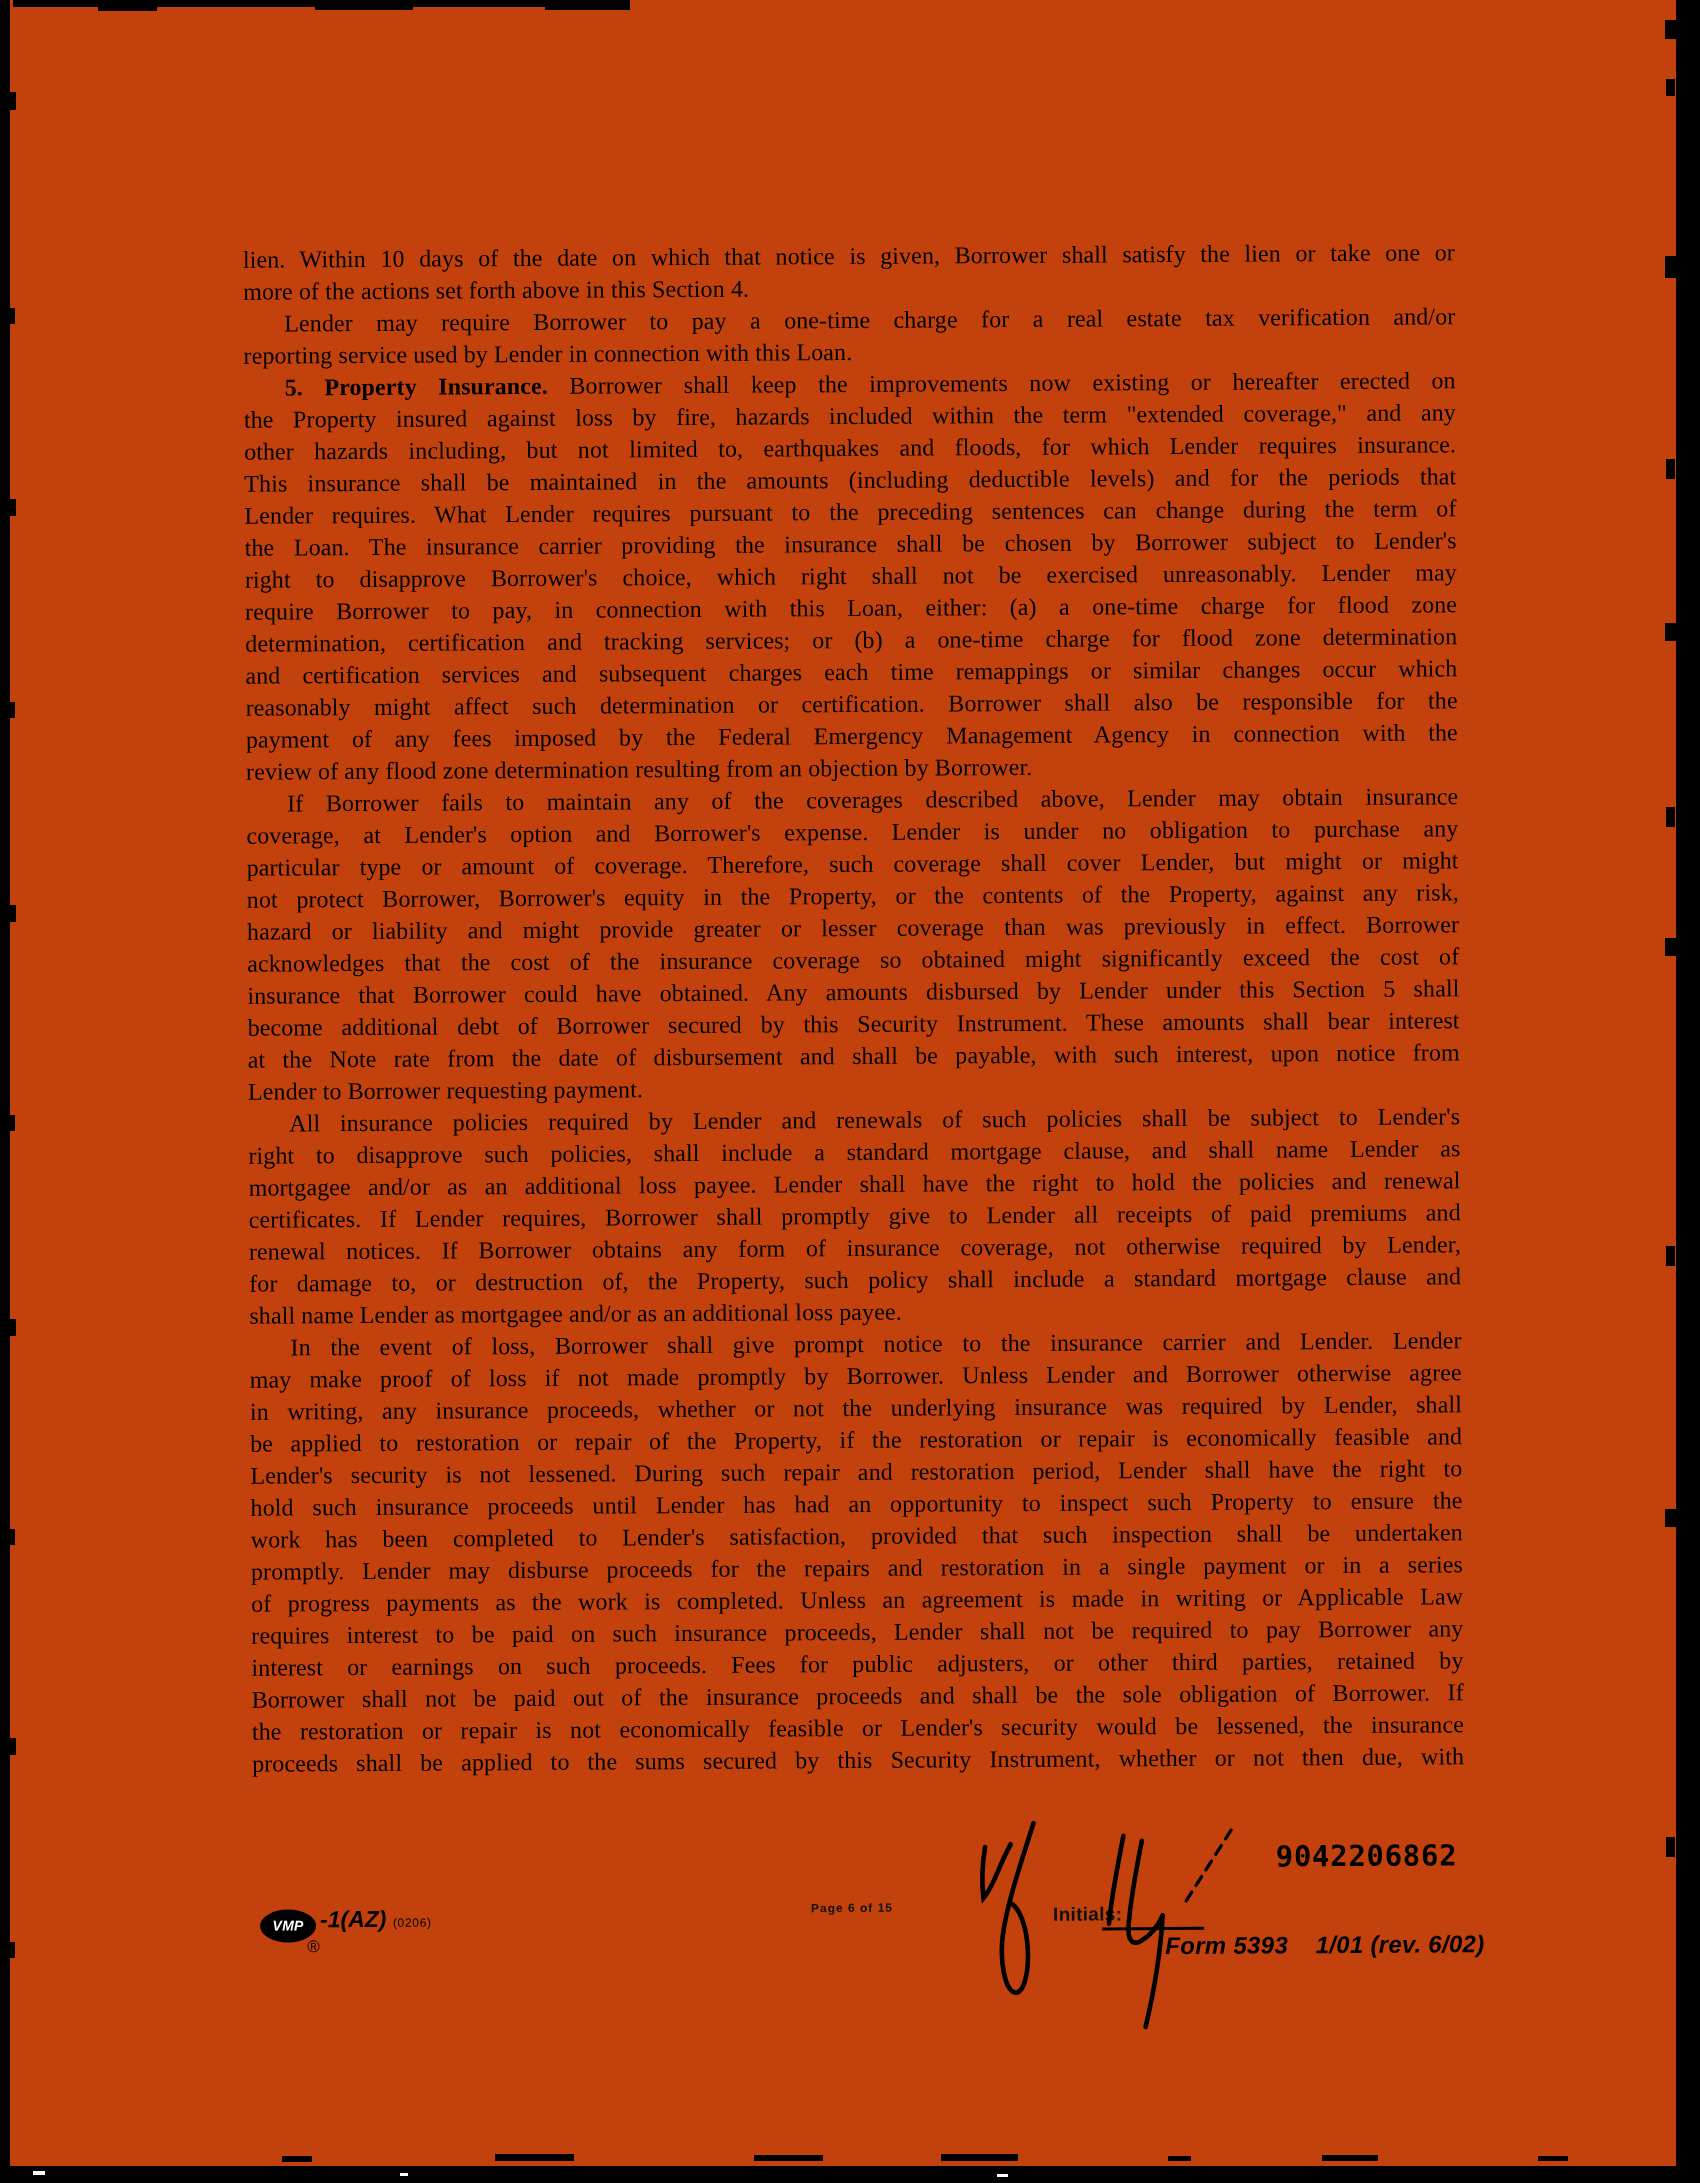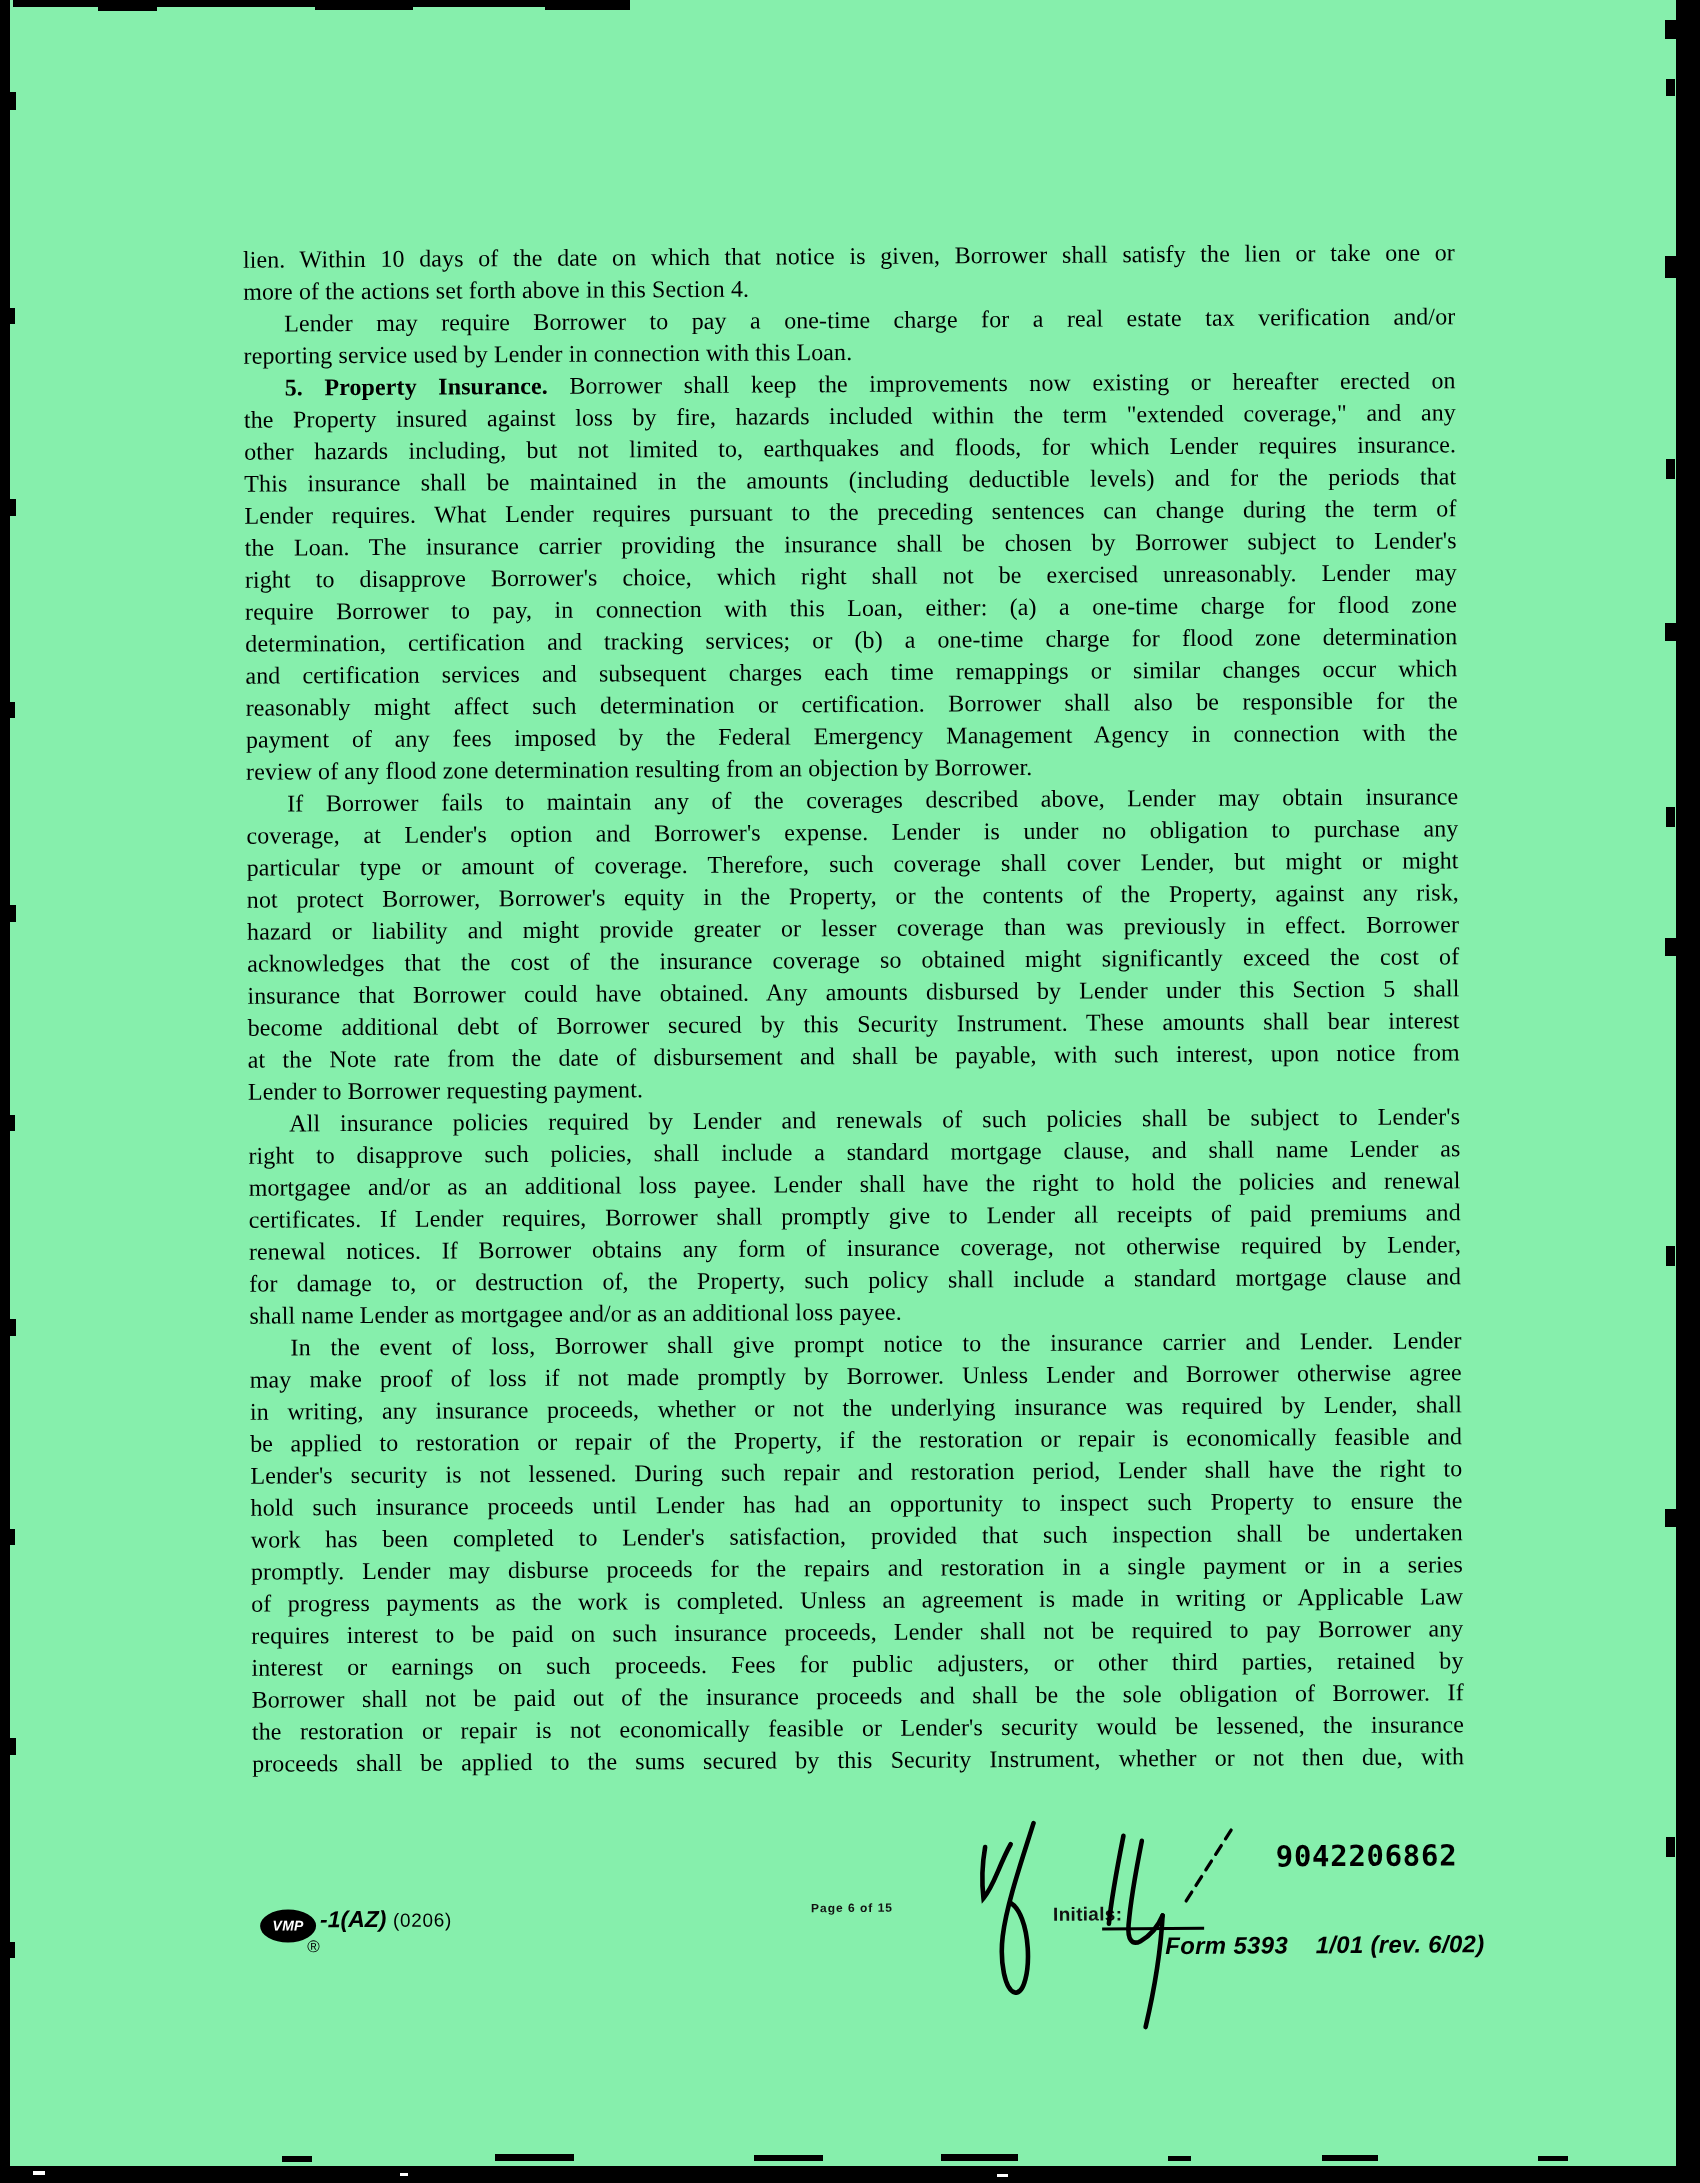--- a/index.html
+++ b/index.html
@@ -4,21 +4,21 @@
 <style>
   html, body { margin: 0; padding: 0; }
   body {
     width: 1700px; height: 2183px;
     background: #ffffff;
     font-family: "Liberation Serif", serif;
     color: #000;
     position: relative;
     overflow: hidden;
   }
-  .page { position: absolute; inset: 0; background: #86efac; text-decoration: underline; }
+  .page { position: absolute; inset: 0; background: #c2410c; text-decoration: underline; }
   .scan-content {
     position: absolute; inset: 0;
     transform: rotate(-0.35deg);
     transform-origin: 50% 50%;
   }
   
   .body-text {
     position: absolute;
     left: 248px; top: 240px; width: 1212px;
     font-size: 24px;
@@ -63,21 +63,21 @@
     display: flex; align-items: center; justify-content: center;
   }
   .vmp-ellipse span {
     color: #fff; font-weight: bold; font-style: italic;
     font-size: 14px; letter-spacing: 0.3px;
   }
   .vmp-code {
     position: absolute; left: 60px; top: 1.3px;
     font-size: 23px; font-weight: bold; font-style: italic; white-space: nowrap;
   }
-  .vmp-suffix { font-size: 19px; font-weight: normal; font-style: normal; letter-spacing: 0.7px; }
+  .vmp-suffix { font-size: 12px; font-weight: normal; font-style: normal; letter-spacing: 0.7px; }
   .vmp-reg { position: absolute; left: 47px; top: 31.5px; font-size: 17px; }
   
   .artifact { position: absolute; background: #000; }
   .artifact.white { background: #fff; }
 </style>
 </head>
 <body>
 
 <div class="page">
 

